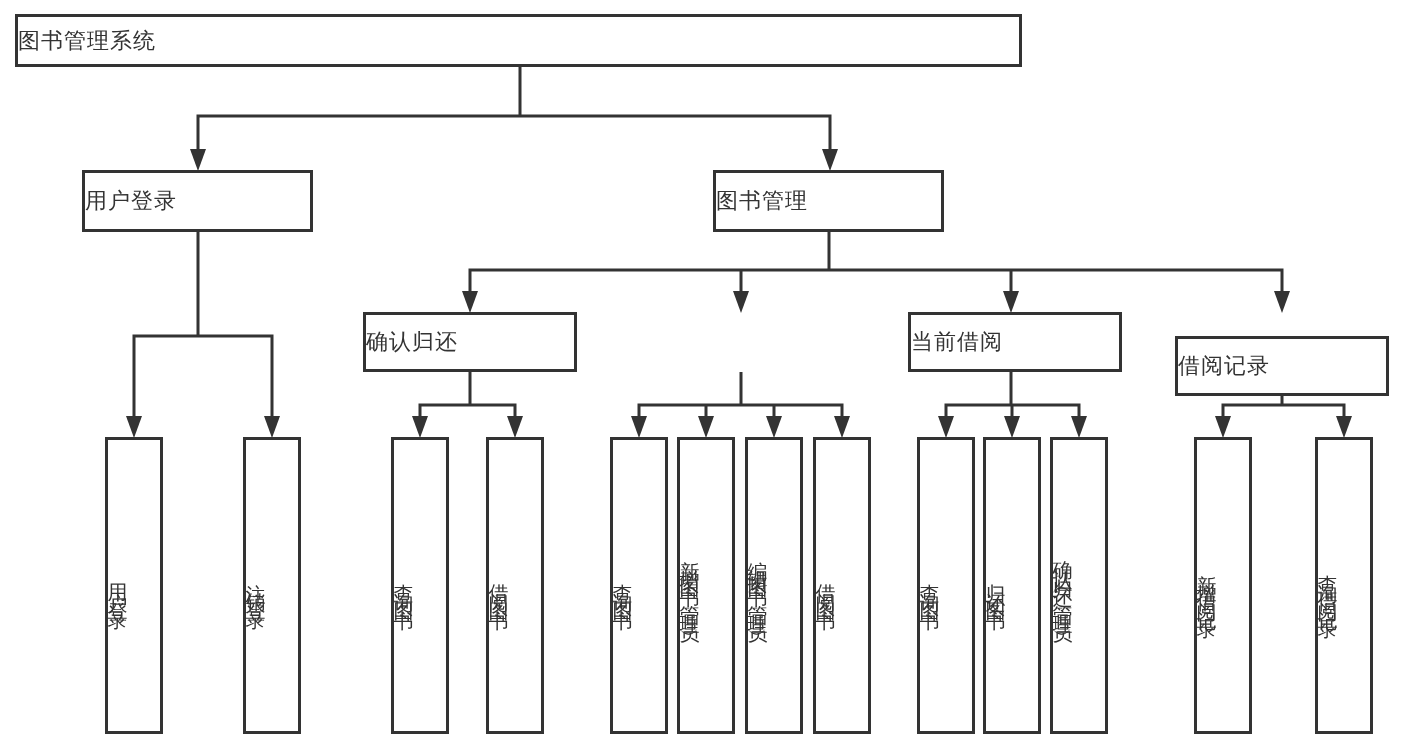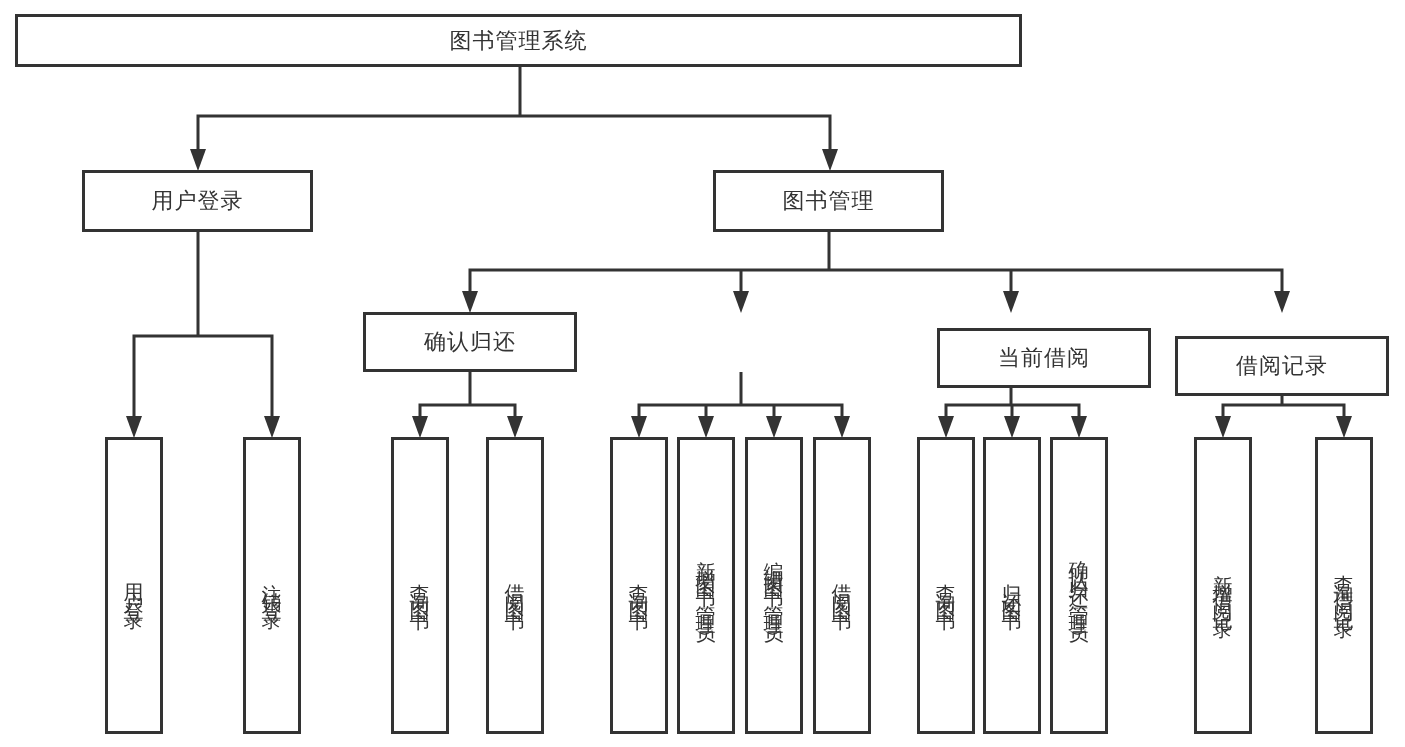--- a/index.html
+++ b/index.html
@@ -20,21 +20,20 @@
     left: 0; top: 0;
     width: 1405px; height: 747px;
     z-index: 1;
   }
   .node {
     position: absolute;
     background: #ffffff;
     border: 3px solid #333333;
     display: flex;
     align-items: center;
-    justify-content: center;
     z-index: 2;
   }
   .node .label {
     font-size: 22px;
     letter-spacing: 1px;
     color: #333333;
     white-space: nowrap;
   }
   .node.leaf {
     width: 58px;
@@ -50,21 +49,21 @@
     white-space: normal;
   }
   
   .root   { left: 15px;  top: 14px;  width: 1007px; height: 53px; }
   .lvl2   { top: 170px; width: 231px; height: 62px; }
   .lvl3   { top: 312px; width: 214px; height: 60px; }
   #node-user-login       { left: 82px; }
   #node-book-management  { left: 713px; }
   #node-new-book-recommend { left: 363px; }
   #node-book-borrowing     { left: 634px; }
-  #node-current-borrowing  { left: 937px; margin-top: 16px; }
+  #node-current-borrowing  { left: 908px; }
   #node-borrowing-records  { left: 1175px; margin-top: 24px; }
   #leaf-g1-0 { left: 105px; }
   #leaf-g1-1 { left: 243px; }
   #leaf-g2-0 { left: 391px; }
   #leaf-g2-1 { left: 486px; }
   #leaf-g3-0 { left: 610px; }
   #leaf-g3-1 { left: 677px; }
   #leaf-g3-2 { left: 745px; }
   #leaf-g3-3 { left: 813px; }
   #leaf-g4-0 { left: 917px; }

